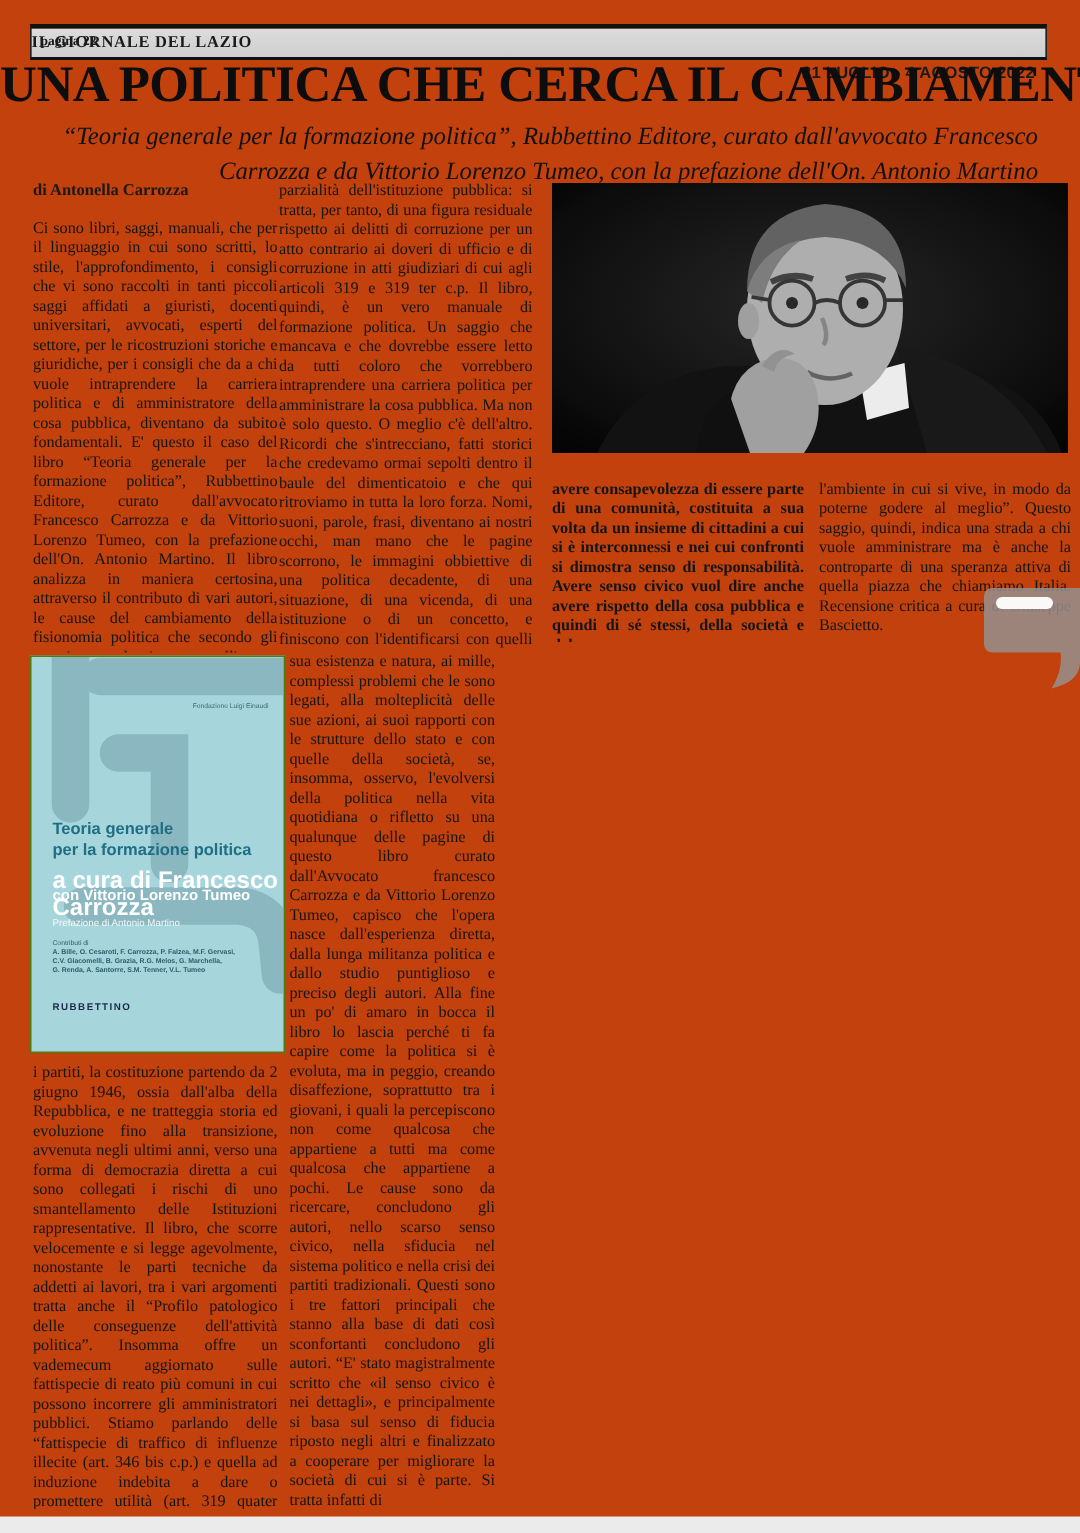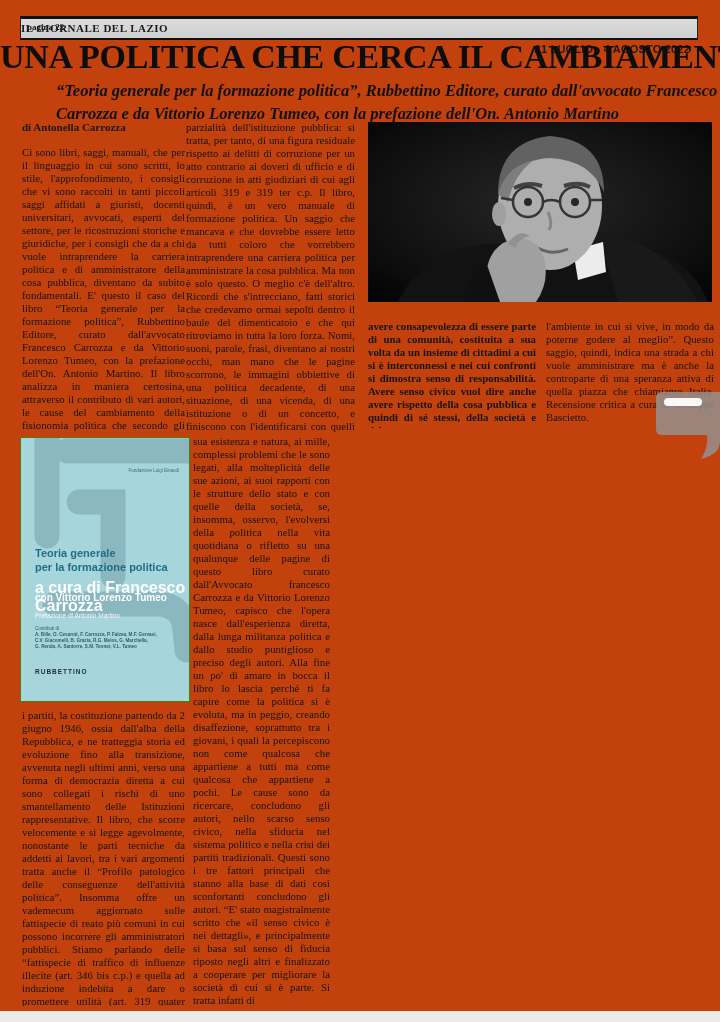--- a/index.html
+++ b/index.html
@@ -10,22 +10,22 @@
     background:linear-gradient(#dcdcdc,#cfcfcf);
     border:1px solid #222;border-top:3px solid #111;border-bottom:2px solid #111;}
   .header-page{position:absolute;left:6px;top:3px;font-size:9px;font-weight:bold;}
   .header-masthead{position:absolute;left:0;right:0;top:3px;text-align:left;
     font-size:11px;font-weight:bold;letter-spacing:.5px;}
   .header-date{position:absolute;right:7px;top:2.5px;font-size:11px;font-weight:bold;
     font-family:"Liberation Sans",sans-serif;letter-spacing:.2px;margin-top:21px;}
   
   .headline{position:absolute;left:0;top:38px;width:720px;text-align:center;
     font-size:34px;font-weight:bold;letter-spacing:-.3px;color:#0d0d0d;white-space:nowrap;}
-  .subhead{position:absolute;left:28px;top:79px;width:664px;text-align:left;
-    font-size:16.5px;font-style:italic;font-weight:700;line-height:23px;color:#111;margin-left:28px;}
+  .subhead{position:absolute;left:28px;top:79px;width:664px;text-align:right;
+    font-size:16.5px;font-style:italic;font-weight:400;line-height:23px;color:#111;}
   .byline{position:absolute;left:22px;top:121px;font-size:11px;font-weight:bold;}
   
   .body-text{position:absolute;font-size:10.8px;line-height:13px;text-align:justify;
     overflow:hidden;color:#151515;}
   .col1a{left:22px;top:146px;width:163px;height:289px;}
   .col1b{left:22px;top:709px;width:163px;height:297px;}
   .col2a{left:186px;top:121px;width:169px;height:313px;}
   .col2b{left:193px;top:435px;width:137px;height:572px;}
   .col3{left:368px;top:320px;width:168px;height:108px;font-weight:bold;}
   .col4{left:546px;top:320px;width:168px;height:124px;}

